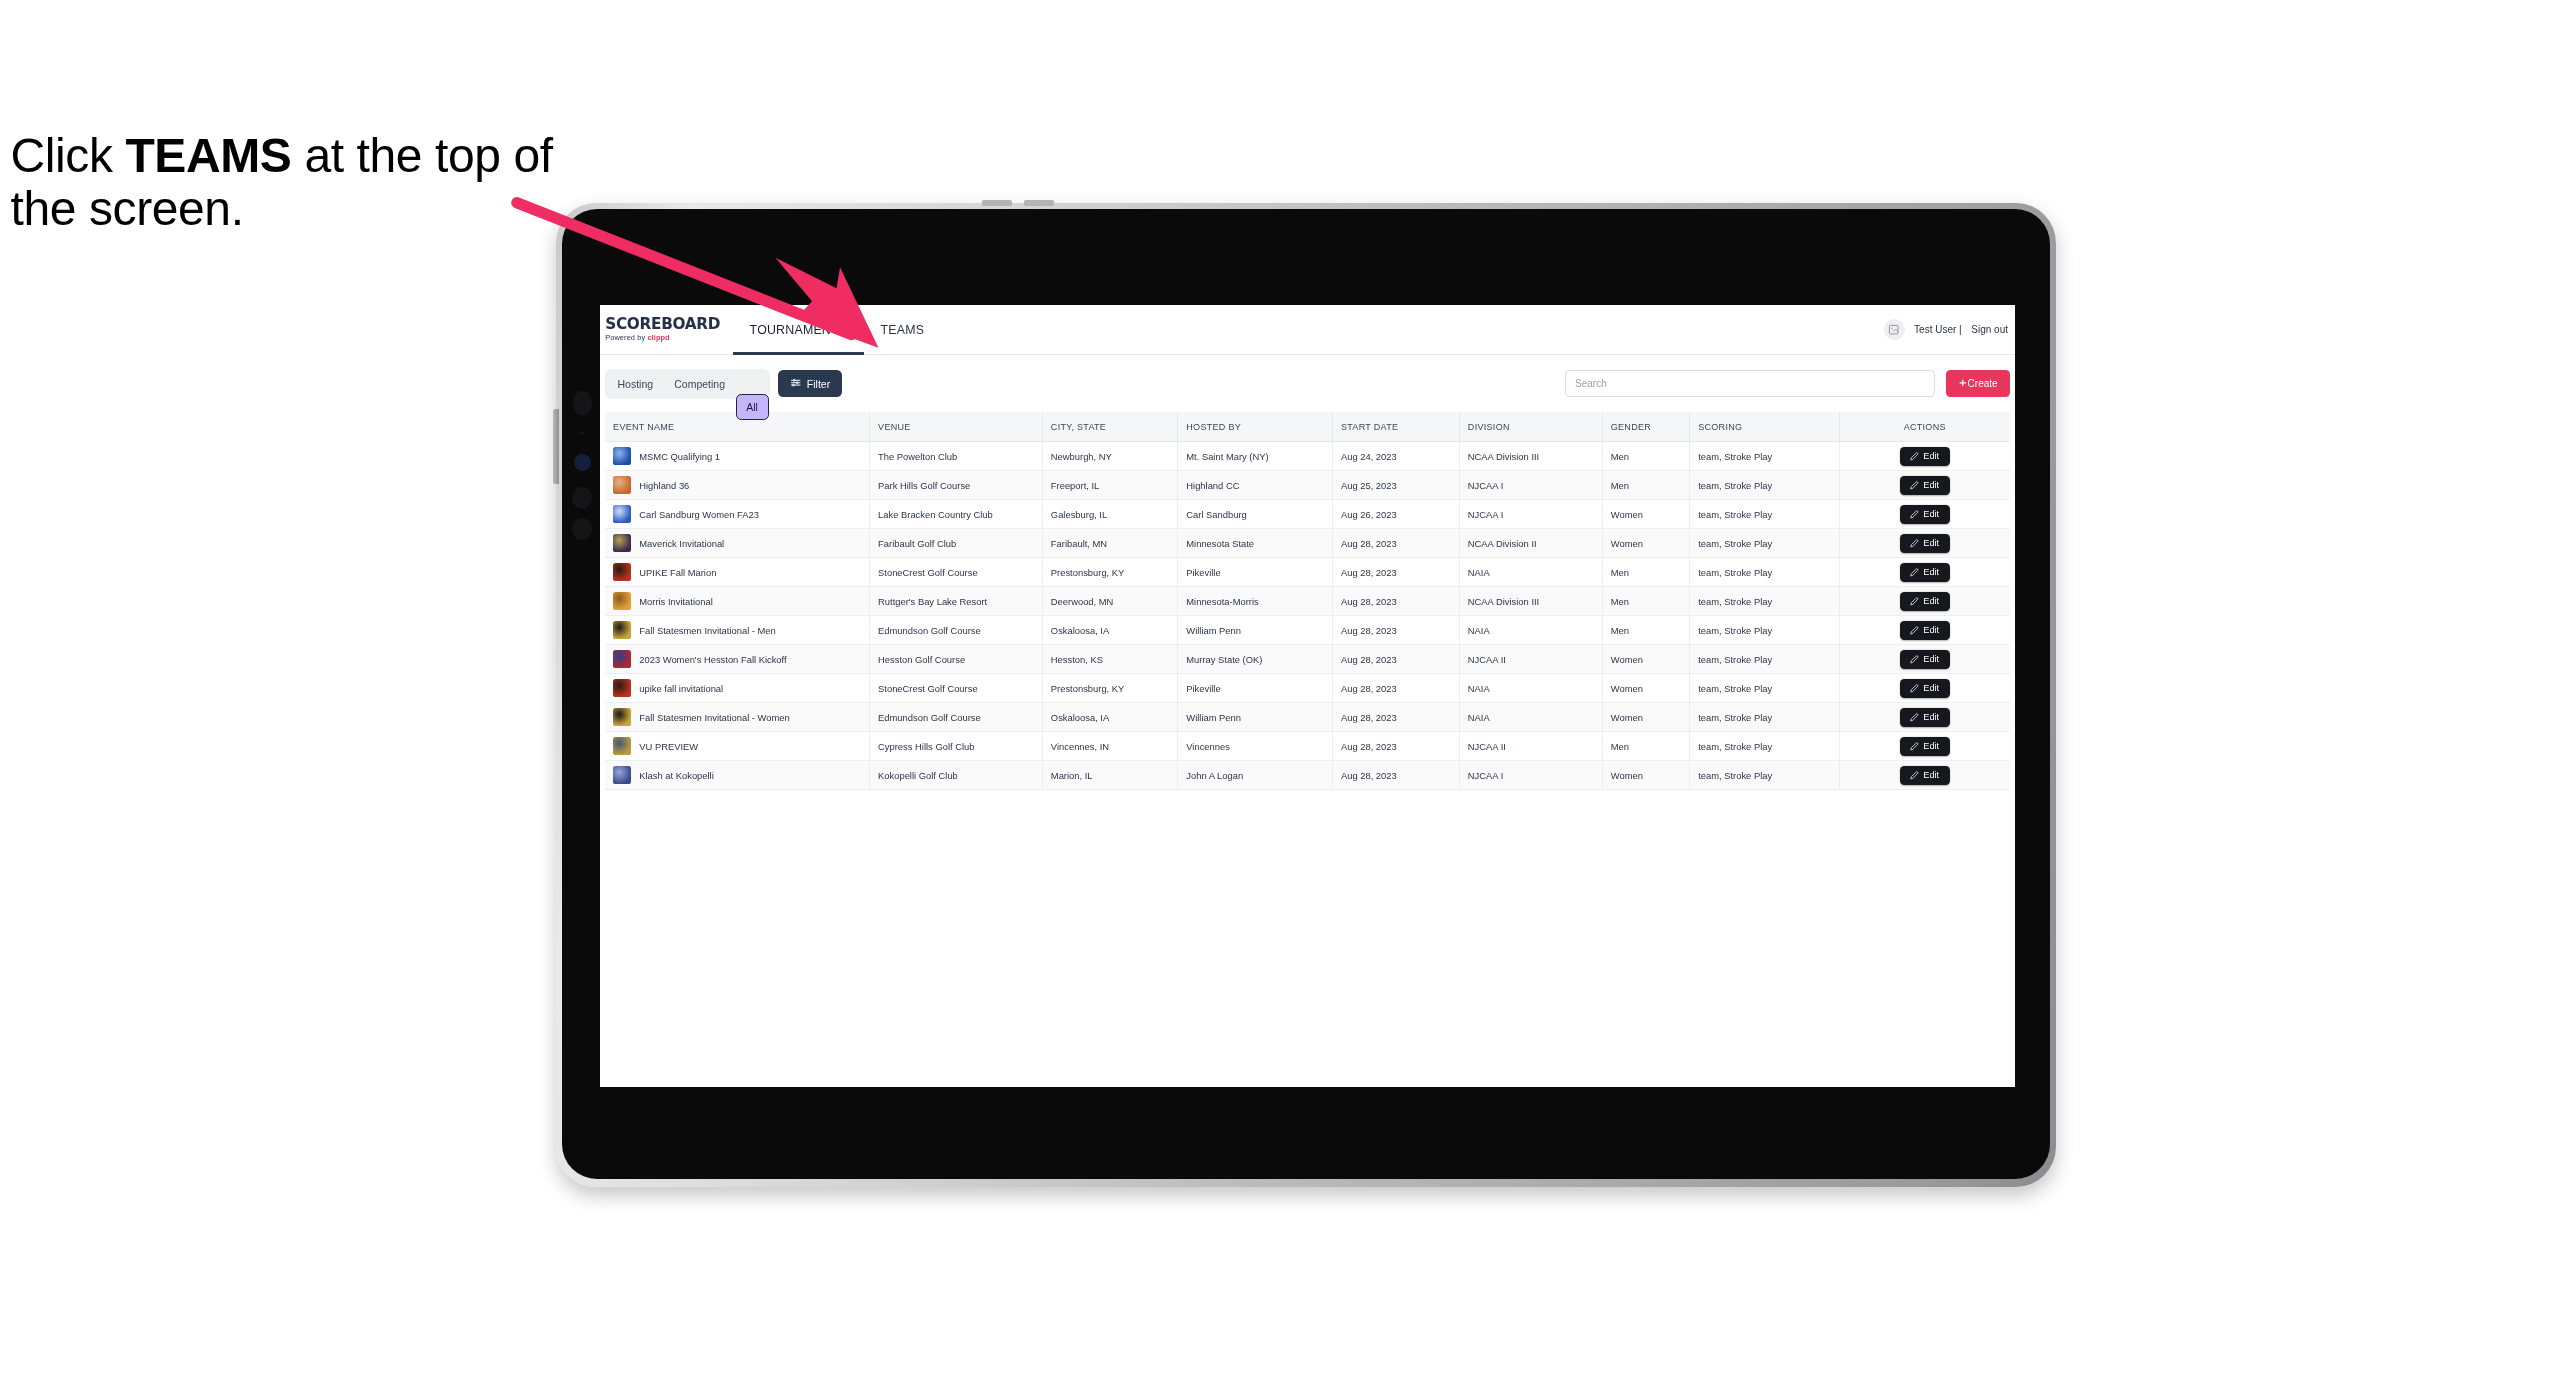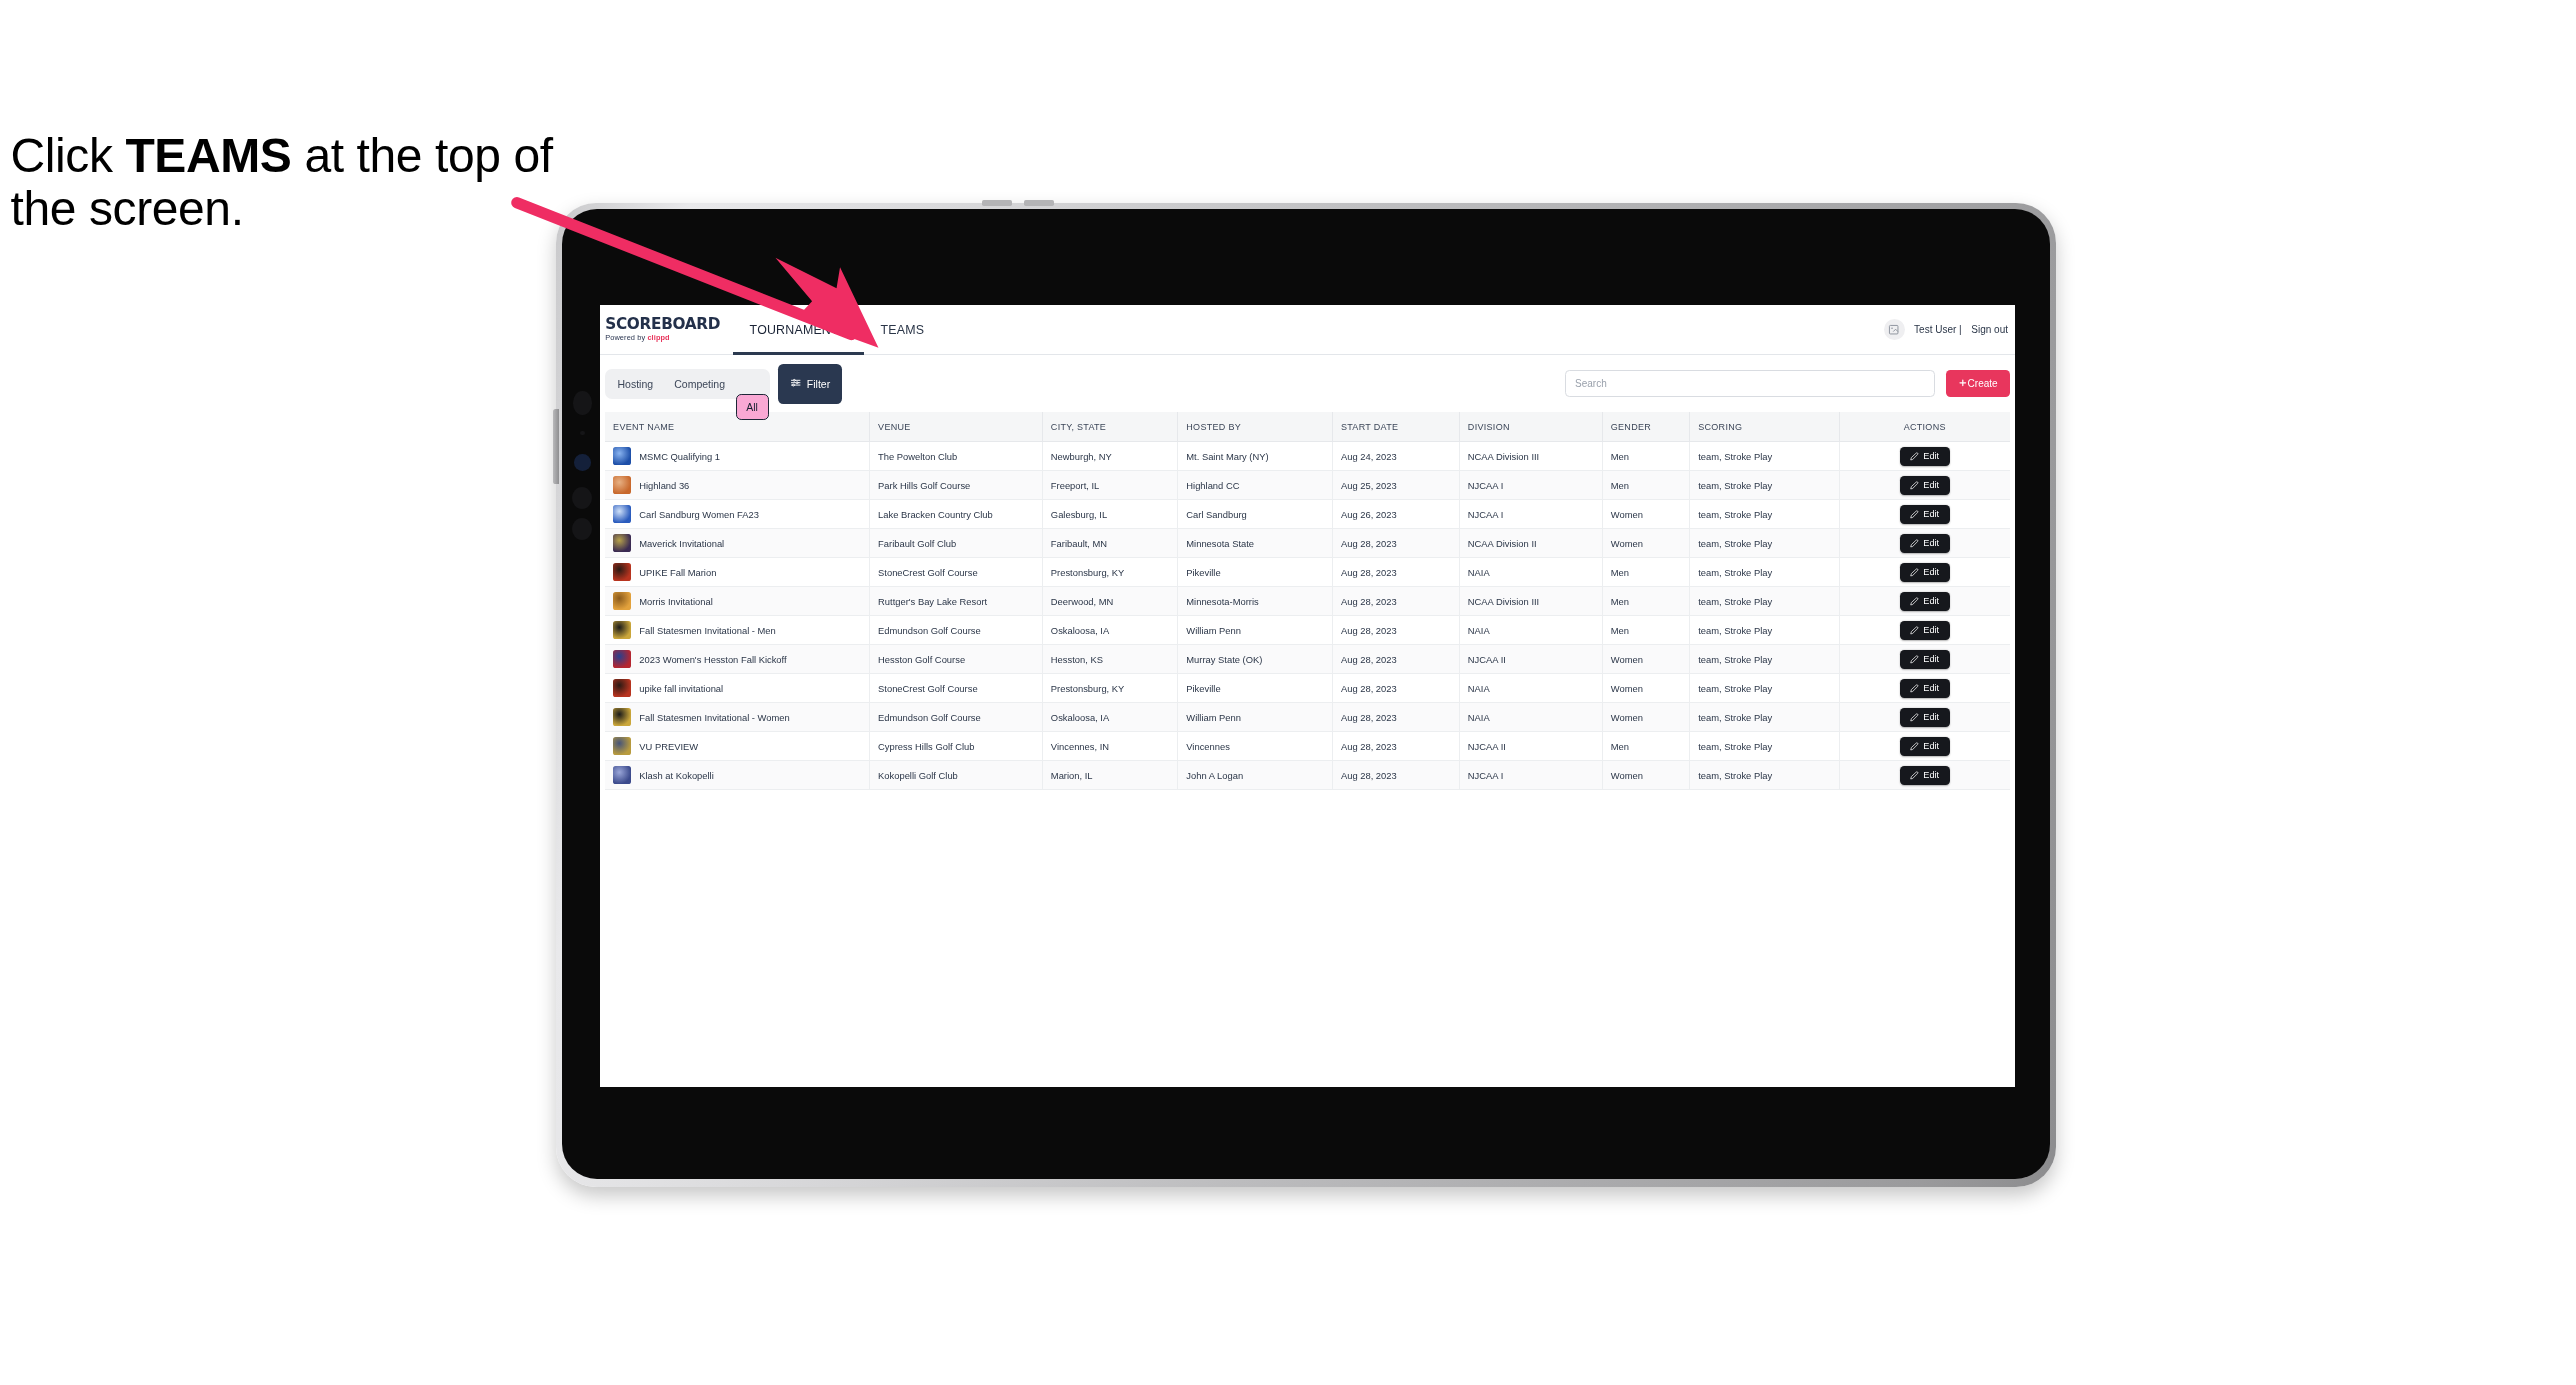--- a/index.html
+++ b/index.html
@@ -150,29 +150,29 @@
     height: 26px;
     display: flex; align-items: center;
     border-radius: 5.2px;
     cursor: pointer;
     border: 0.9px solid transparent;
     background: transparent;
     font-family: "Liberation Sans", sans-serif;
     text-align: center;
   }
   .seg.active {
-    background: #f9a8d4;
+    background: #c4b5fd;
     border: 1.2px solid #1d2637;
     color: #16202f;
     font-weight: 400;
     margin-top: 47px;
   }
   #filter-btn {
     margin-left: 7.9px;
-    height: 40px;
+    height: 27px;
     background: #2a3850;
     color: #fff;
     border: none;
     border-radius: 5.2px;
     display: flex; align-items: center; gap: 5.2px;
     padding: 0 12.2px;
     font-size: 10.5px;
     cursor: pointer;
     font-family: "Liberation Sans", sans-serif;
     justify-content: flex-end;

